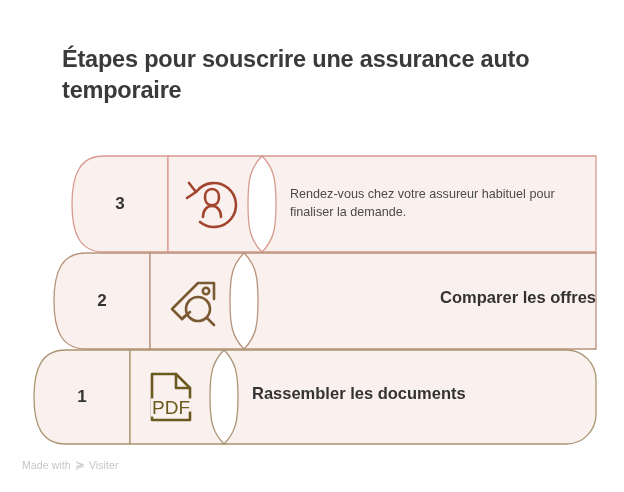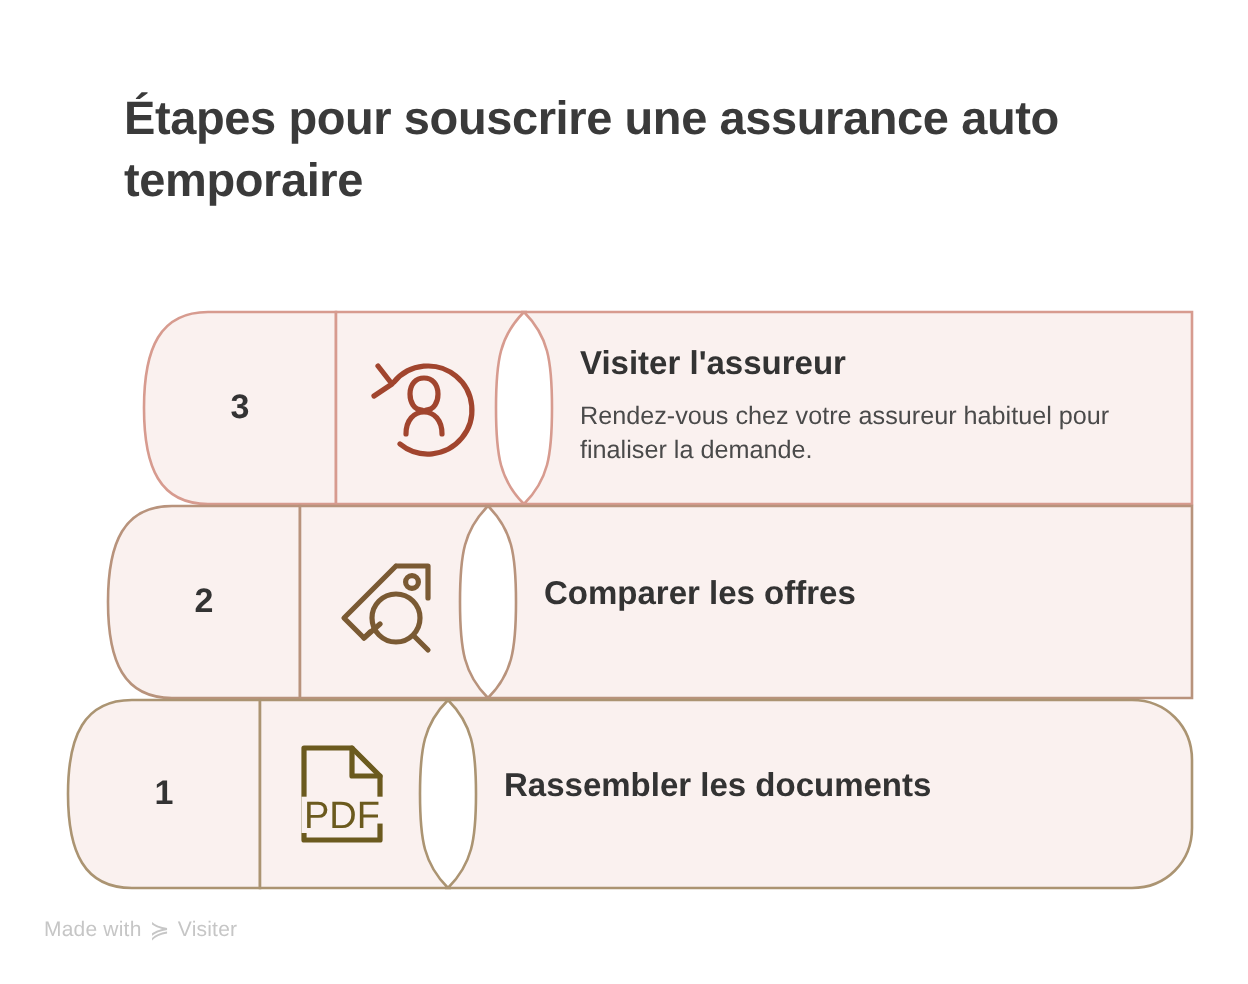--- a/index.html
+++ b/index.html
@@ -168,29 +168,28 @@
     <path d="M 176,374 L 176,388 L 190,388"></path>
   </g>
   <text x="171" y="414" text-anchor="middle" font-family="Liberation Sans, sans-serif" font-size="19" font-weight="bold" fill="#faf1ef" stroke="#faf1ef" stroke-width="5" paint-order="stroke">PDF</text>
   <text x="171" y="414" text-anchor="middle" font-family="Liberation Sans, sans-serif" font-size="19" font-weight="normal" fill="#6b5a1e">PDF</text>
 </svg>
 
 <div class="step-row" style="left:72px; top:156px; width:524px; height:96px;">
   <div class="num-badge" style="width:96px;">3</div>
   <div class="icon-cell" style="width:94px;"></div>
   <div class="text-cell" style="width:334px; padding-left:28px; box-sizing:border-box;">
-    <div class="step-title">Visiter l'assureur</div>
     <div class="step-desc">Rendez-vous chez votre assureur habituel pour finaliser la demande.</div>
   </div>
 </div>
 
 <div class="step-row" style="left:54px; top:253px; width:542px; height:96px;">
   <div class="num-badge" style="width:96px;">2</div>
   <div class="icon-cell" style="width:94px;"></div>
-  <div class="text-cell" style="width:352px; padding-left:28px; box-sizing:border-box;">
+  <div class="text-cell" style="width:352px; padding-left:28px; box-sizing:border-box;text-align:right;">
     <div class="step-title">Comparer les offres</div>
   </div>
 </div>
 
 <div class="step-row" style="left:34px; top:350px; width:562px; height:94px;">
   <div class="num-badge" style="width:96px;">1</div>
   <div class="icon-cell" style="width:94px;"></div>
   <div class="text-cell" style="width:372px; padding-left:28px; box-sizing:border-box;">
     <div class="step-title">Rassembler les documents</div>
   </div>

